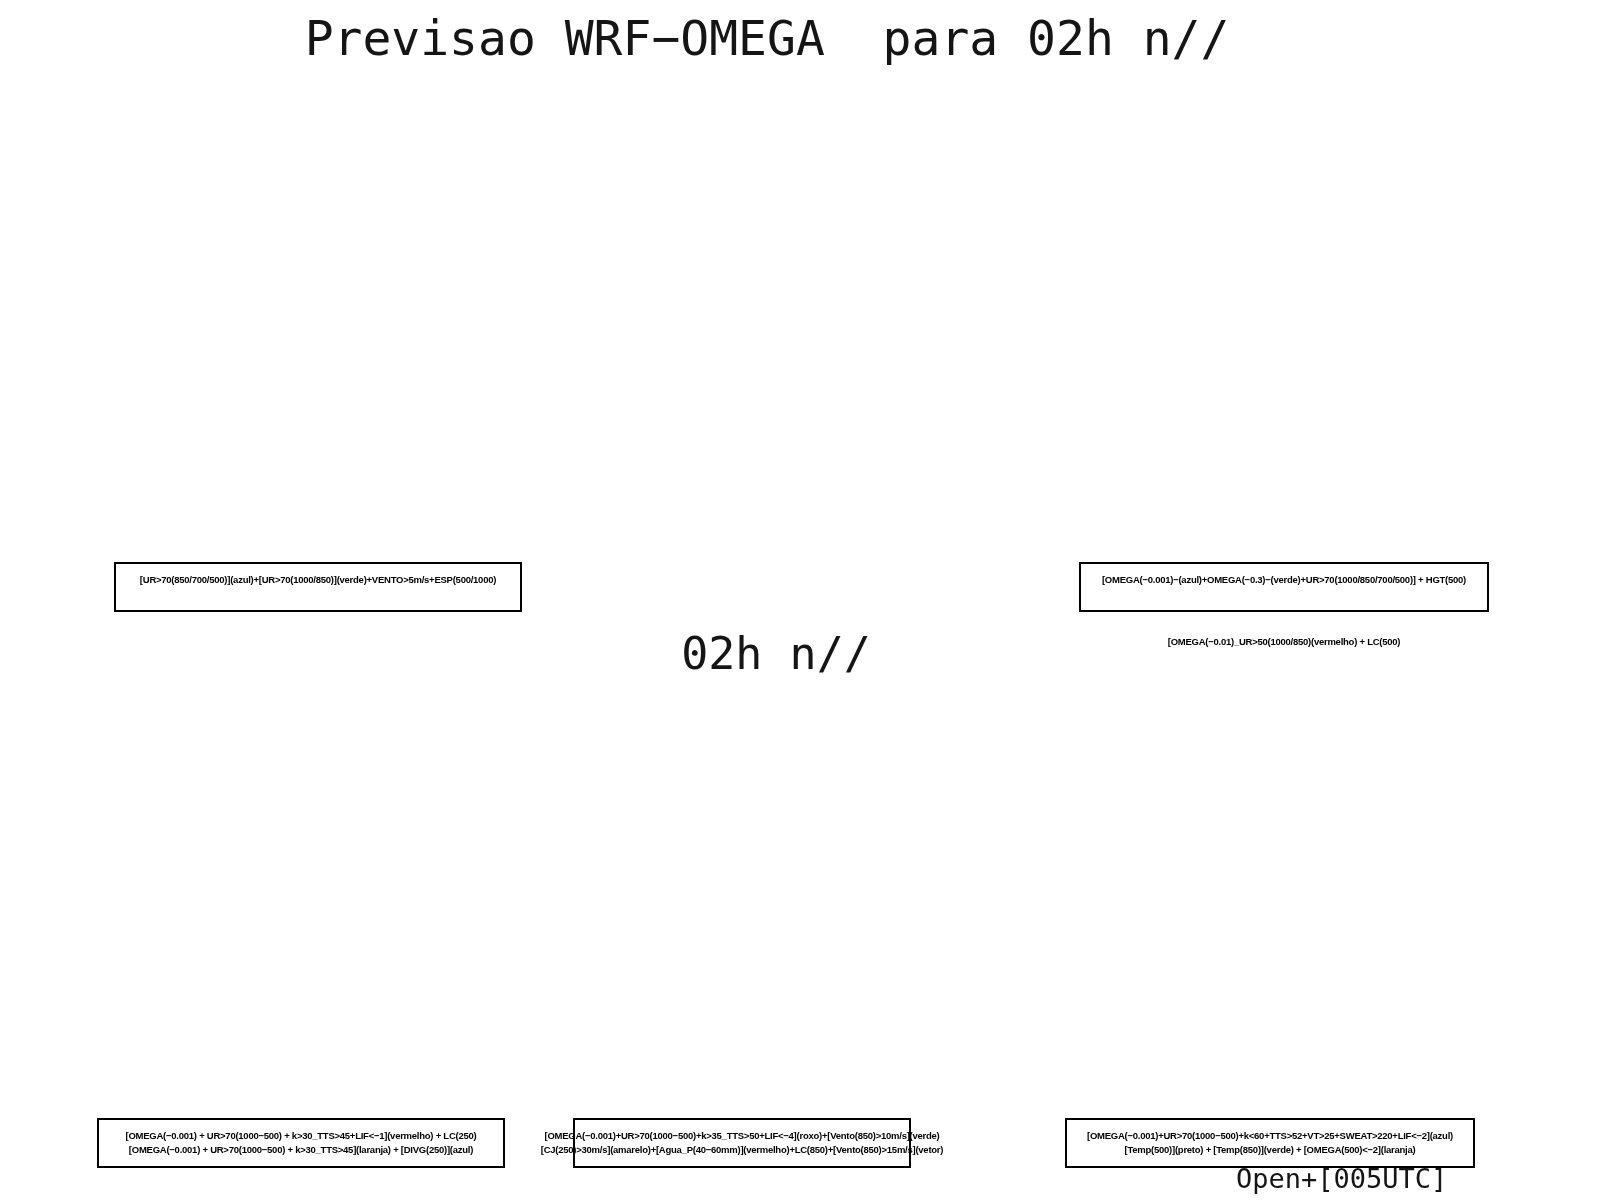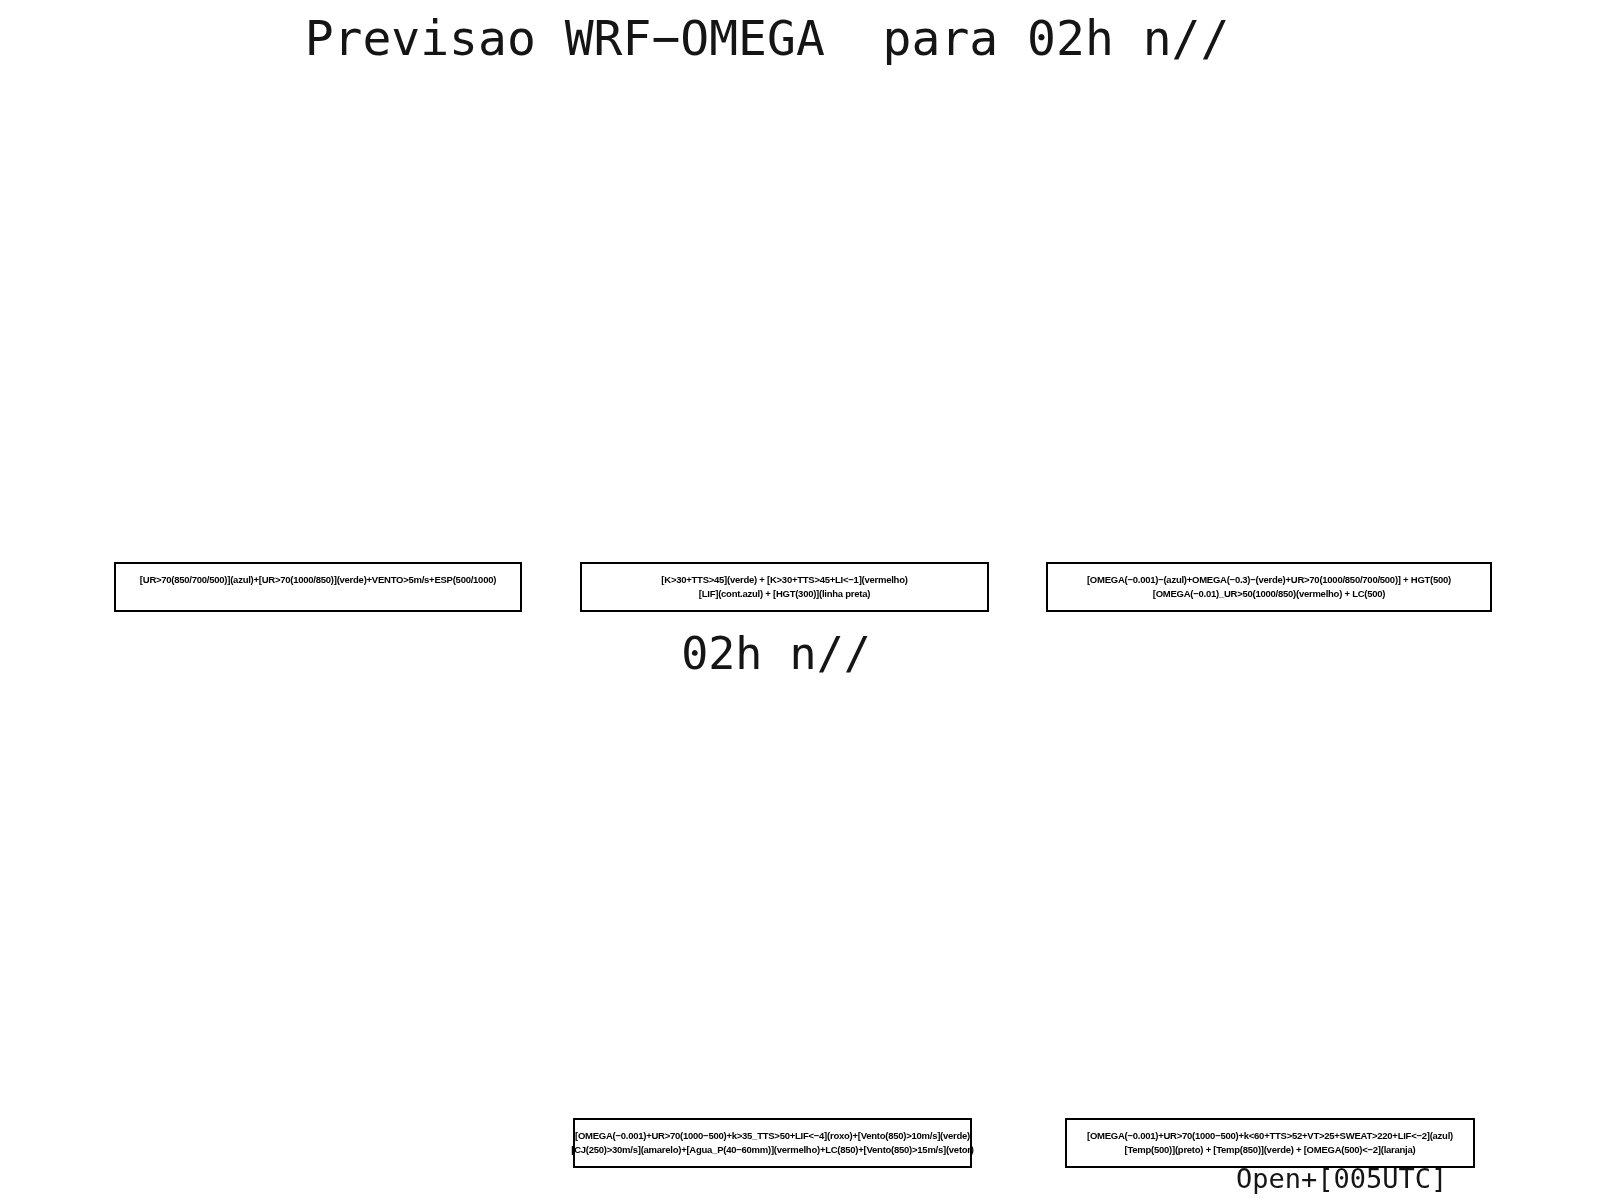--- a/index.html
+++ b/index.html
@@ -62,48 +62,48 @@
     font-family: "Liberation Sans", sans-serif;
     font-weight: 700;
     font-size: 9.5px;
     letter-spacing: -0.25px;
     line-height: 14px;
     white-space: nowrap;
     color: #000000;
   }
   .box-top-left     { left: 114px;   top: 562px;  width: 408px; }
   .box-top-center   { left: 580px;  top: 562px;  width: 409px; }
-  .box-top-right    { left: 1046px; top: 562px;  width: 446px; }
+  .box-top-right    { left: 1079px; top: 562px;  width: 410px; gap: 48px; }
   .box-bottom-left  { left: 97px;   top: 1118px; width: 408px; }
-  .box-bottom-center{ left: 573px;  top: 1118px; width: 399px; }
+  .box-bottom-center{ left: 573px;  top: 1118px; width: 338px; }
   .box-bottom-right { left: 1065px; top: 1118px; width: 410px; }
 </style>
 </head>
 <body>
 
 <div class="page">
 
   <div class="plot-text title">Previsao WRF−OMEGA  para 02h n//</div>
 
   <div class="legend-box box-top-left">
     <div class="legend-line">[UR&gt;70(850/700/500)](azul)+[UR&gt;70(1000/850)](verde)+VENTO&gt;5m/s+ESP(500/1000)</div>
   </div>
 
-  <div class="legend-box box-top-center">
-    <div class="legend-line">[K&gt;30+TTS&gt;45](verde) + [K&gt;30+TTS&gt;45+LI&lt;−1](vermelho)</div>
-    <div class="legend-line">[LIF](cont.azul) + [HGT(300)](linha preta)</div>
-  </div>
 
   <div class="legend-box box-top-right">
     <div class="legend-line">[OMEGA(−0.001)−(azul)+OMEGA(−0.3)−(verde)+UR&gt;70(1000/850/700/500)] + HGT(500)</div>
     <div class="legend-line">[OMEGA(−0.01)_UR&gt;50(1000/850)(vermelho) + LC(500)</div>
   </div>
 
   <div class="plot-text center-label">02h n//</div>
 
+  <div class="legend-box box-bottom-left">
+    <div class="legend-line">[OMEGA(−0.001) + UR&gt;70(1000−500) + k&gt;30_TTS&gt;45+LIF&lt;−1](vermelho) + LC(250)</div>
+    <div class="legend-line">[OMEGA(−0.001) + UR&gt;70(1000−500) + k&gt;30_TTS&gt;45](laranja) + [DIVG(250)](azul)</div>
+  </div>
 
   <div class="legend-box box-bottom-center">
     <div class="legend-line">[OMEGA(−0.001)+UR&gt;70(1000−500)+k&gt;35_TTS&gt;50+LIF&lt;−4](roxo)+[Vento(850)&gt;10m/s](verde)</div>
     <div class="legend-line">[CJ(250)&gt;30m/s](amarelo)+[Agua_P(40−60mm)](vermelho)+LC(850)+[Vento(850)&gt;15m/s](vetor)</div>
   </div>
 
   <div class="legend-box box-bottom-right">
     <div class="legend-line">[OMEGA(−0.001)+UR&gt;70(1000−500)+k&lt;60+TTS&gt;52+VT&gt;25+SWEAT&gt;220+LIF&lt;−2](azul)</div>
     <div class="legend-line">[Temp(500)](preto) + [Temp(850)](verde) + [OMEGA(500)&lt;−2](laranja)</div>
   </div>

